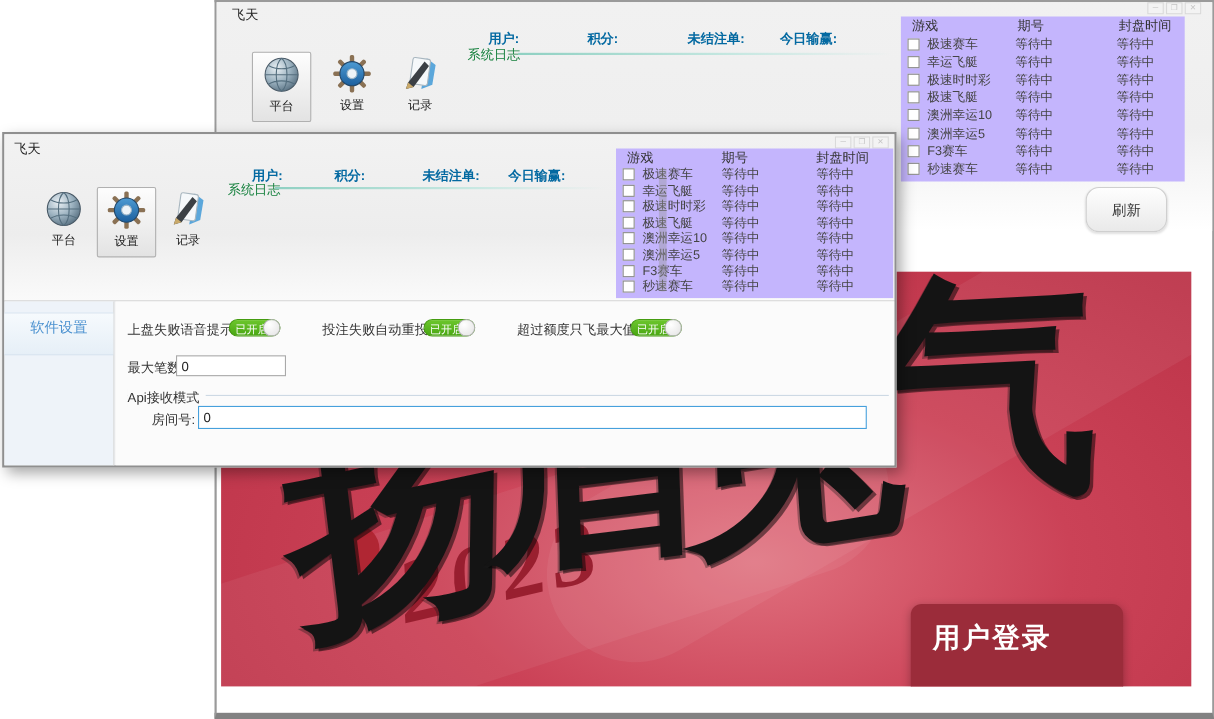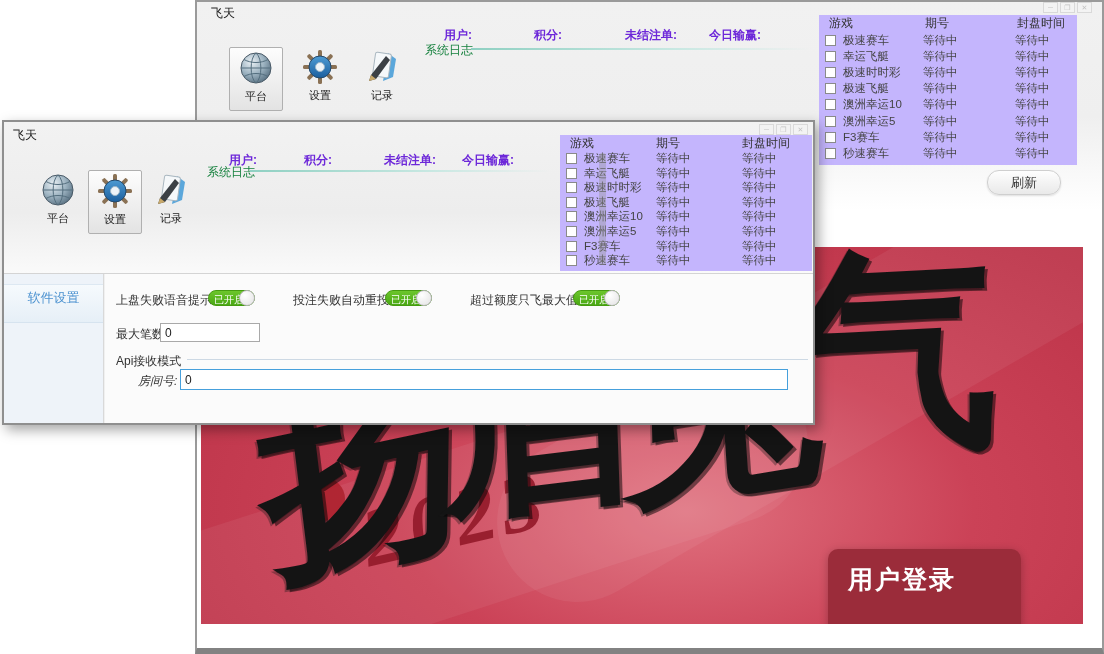--- a/index.html
+++ b/index.html
@@ -19,33 +19,33 @@
   .back-head { position:absolute; left:0; top:0; width:100%; height:208px;
                background:linear-gradient(#f1f1f1 0%, #efefef 55%, #ffffff 100%); }
 
   
   .tool-item { position:absolute; width:54px; height:64px; text-align:center; cursor:pointer; }
   .tool-item .ticon { display:block; margin:2px auto 0; width:36px; height:36px; }
   .tool-item .tlabel { display:block; margin-top:3px; font-size:11px; color:#222; }
   .tool-item.selected { background:linear-gradient(#fdfdfd,#e3e3e3);
                         border:1px solid #b0b0b0; border-radius:2px; }
 
-  .stat-label { position:absolute; font-size:12px; font-weight:bold; color:#6d28d9; }
+  .stat-label { position:absolute; font-size:12px; font-weight:bold; color:#0369a1; }
   .log-label { position:absolute; font-size:12px; color:#15803d; }
   .log-line { position:absolute; height:2px;
               background:linear-gradient(90deg,#8fd0c2,#c8e8e2 60%,rgba(200,232,226,0)); }
 
   
   .gtable { position:absolute; background:#c4b5fd; }
   .gt-head { position:absolute; top:0; left:0; right:0; height:15px; font-size:12px; color:#333; }
   .gt-head span { position:absolute; top:0; }
   .gt-rows { position:absolute; left:0; right:0; }
   .trow { display:grid; align-items:center; font-size:11.5px; color:#444; }
   .trow .cb { width:11px; height:11px; border:1px solid #8a8a8a; background:#fff; margin-left:6px; }
-  .btn-refresh { position:absolute; width:74px; height:25px; border:1px solid #cfcfcf; border-radius:12px;
+  .btn-refresh { position:absolute; width:74px; height:41px; border:1px solid #cfcfcf; border-radius:12px;
                  background:linear-gradient(#fefefe,#e9e9e9); font-size:13px; color:#333;
                  box-shadow:0 1px 2px rgba(0,0,0,.12); cursor:pointer; }
 
   
   .banner { position:absolute; left:4px; top:245px; width:882px; height:377px; overflow:hidden;
             background:radial-gradient(ellipse at 55% 70%, #e0707e 0%, #cb4257 42%, #b93045 100%); }
   .sheen { position:absolute; width:700px; height:160px; background:rgba(255,255,255,.06);
            transform:rotate(-18deg); border-radius:80px; }
   .calli { position:absolute; left:55px; top:0; width:760px; height:360px; transform:rotate(-9deg); }
   .calli span { position:absolute; font-family:"Liberation Serif","DejaVu Serif",serif; font-weight:900;
@@ -385,17 +385,17 @@
         <span class="ttext">已开启</span>
           <span class="knob"></span>
       </span>
 
       <span class="set-label" style="left:11px;top:52px;">最大笔数:</span>
       <input class="txt-input" style="left: 55px; top: 49px; width: 100px;" value="0">
 
       <div class="fieldset-line" style="left:11px;top:85px;width:692px;">
         <span class="fieldset-legend">Api接收模式</span>
       </div>
-      <span class="set-label" style="left:33px;top:99px;font-style:italic;">房间号:</span>
+      <span class="set-label" style="left:33px;top:99px;">房间号:</span>
       <input class="txt-input room-input" style="left: 75px; top: 95px; width: 608px; height: 21px;" value="0">
     </div>
   </div>
 </div>
 
 </body></html>

